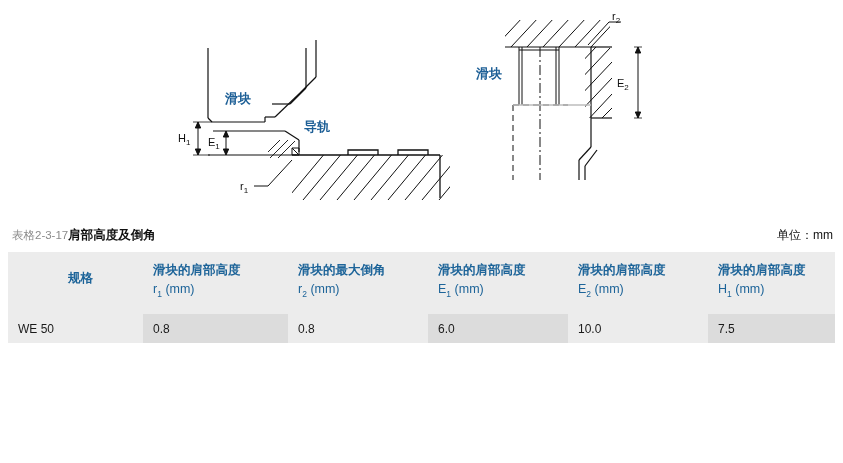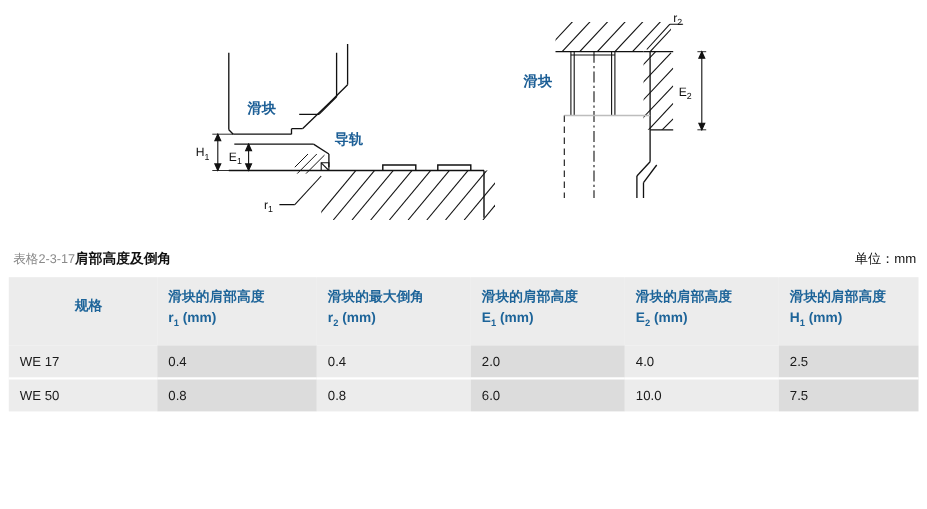--- a/index.html
+++ b/index.html
@@ -95,21 +95,21 @@
     padding: 9px 0 9px 10px;
     height: 44px;
     line-height: 1.55;
     border: none;
   }
   #shoulder-table thead th.spec-head {
     vertical-align: middle;
     padding-top: 0;
     text-align: center;
   }
-  .hdr-line2 { font-weight: bold; white-space: nowrap; }
+  .hdr-line2 { font-weight: normal; white-space: nowrap; }
   .sub { font-size: 8.5px; vertical-align: sub; }
 
   #shoulder-table tbody td {
     font-size: 12px;
     color: #1a1a1a;
     padding: 0 0 0 10px;
     height: 29px;
     border-bottom: 2px solid #ffffff;
     background: #ececec;
   }
@@ -331,28 +331,20 @@
         <span class="hdr-line2"><span>E</span><span class="sub">2</span><span> (mm)</span></span>
       </th>
       <th>
         <span>滑块的肩部高度</span><br>
         <span class="hdr-line2"><span>H</span><span class="sub">1</span><span> (mm)</span></span>
       </th>
     </tr>
   </thead>
   <tbody>
     <tr>
-      <td>WE 17</td>
-      <td class="shaded">0.4</td>
-      <td>0.4</td>
-      <td class="shaded">2.0</td>
-      <td>4.0</td>
-      <td class="shaded">2.5</td>
-    </tr>
-    <tr>
       <td>WE 50</td>
       <td class="shaded">0.8</td>
       <td>0.8</td>
       <td class="shaded">6.0</td>
       <td>10.0</td>
       <td class="shaded">7.5</td>
     </tr>
   </tbody>
 </table>
 

